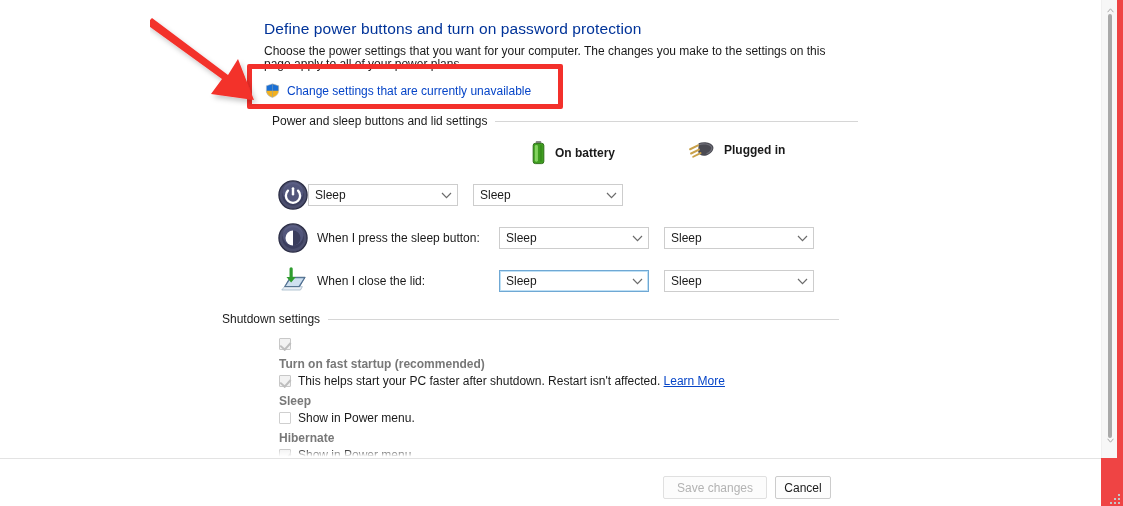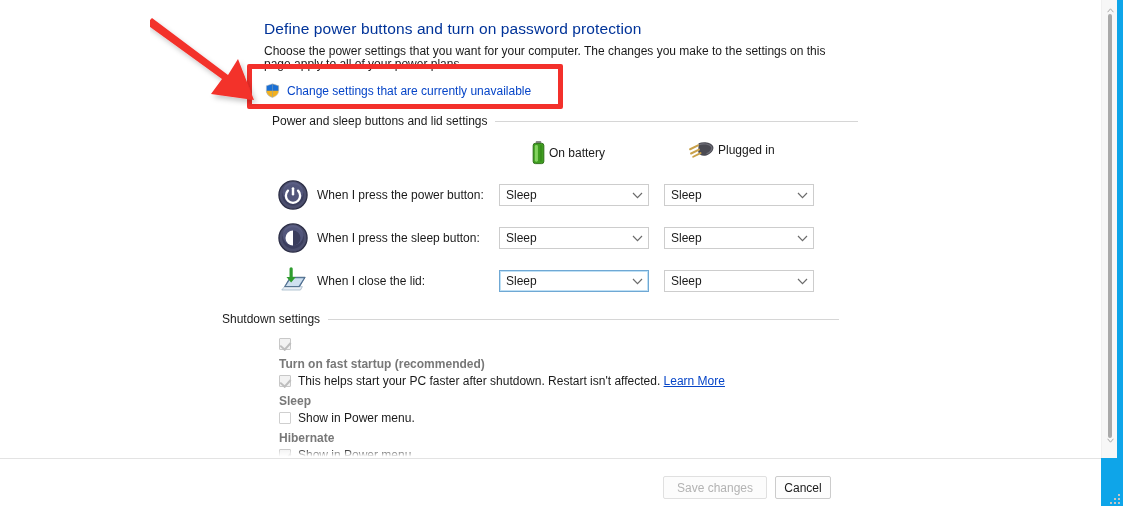--- a/index.html
+++ b/index.html
@@ -6,21 +6,21 @@
   html, body {
     margin: 0; padding: 0;
     width: 1123px; height: 506px;
     background: #ffffff;
     font-family: "Liberation Sans", sans-serif;
     overflow: hidden;
   }
   #root {
     position: relative;
     width: 1123px; height: 506px;
-    background: #0ea5e9;
+    background: #ef4444;
   }
 
   
   .viewport {
     position: absolute;
     left: 0; top: 0;
     width: 1101px; height: 458px;
     overflow: hidden;
     background: #ffffff;
   }
@@ -92,24 +92,25 @@
   .col-headers {
     position: absolute;
     left: 498px; top: 138px;
     width: 400px;
     height: 30px;
   }
   .col-head {
     position: absolute;
     display: flex;
     align-items: center;
-    gap: 3px;
-    font-size: 12px;
-    color: #1a1a1a;
-    white-space: nowrap;
+    gap: 9px;
+    font-size: 12px;
+    color: #1a1a1a;
+    white-space: nowrap;
+    font-weight: bold;
   }
   #col-battery { left: 33px; top: 3px; }
   #col-plugged { left: 190px; top: 2px; }
 
   .battery-icon { width: 15px; height: 24px; display:block; }
   .plug-icon { width: 27px; height: 20px; display:block; }
 
   
   .setting-row {
     position: absolute;
@@ -375,21 +376,20 @@
         <span>
           <svg class="row-icon" viewBox="0 0 32 32">
             <circle cx="16" cy="16" r="15" fill="#4b4e6d"></circle>
             <circle cx="16" cy="16" r="15" fill="none" stroke="#2b2d45" stroke-width="1.4"></circle>
             <circle cx="16" cy="16" r="11.5" fill="#3b3e5e"></circle>
             <circle cx="16" cy="13" r="11" fill="#6e74a0" opacity="0.45"></circle>
             <rect x="14.7" y="7.6" width="2.6" height="9" rx="1.3" fill="#ffffff"></rect>
             <path d="M10.6 11.4 A7.6 7.6 0 1 0 21.4 11.4" fill="none" stroke="#ffffff" stroke-width="2.5" stroke-linecap="round"></path>
           </svg>
         </span>
-        <span class="row-label">When I press the power button:</span>
         <span class="combo">
           <span class="combo-value">Sleep</span>
           <span class="chev">
             <svg width="11" height="7" viewBox="0 0 11 7">
                 <path d="M1 1 L5.5 5.6 L10 1" fill="none" stroke="#6b6b6b" stroke-width="1.2"></path>
               </svg>
           </span>
         </span>
         <span class="combo-gap"></span>
         <span class="combo">

